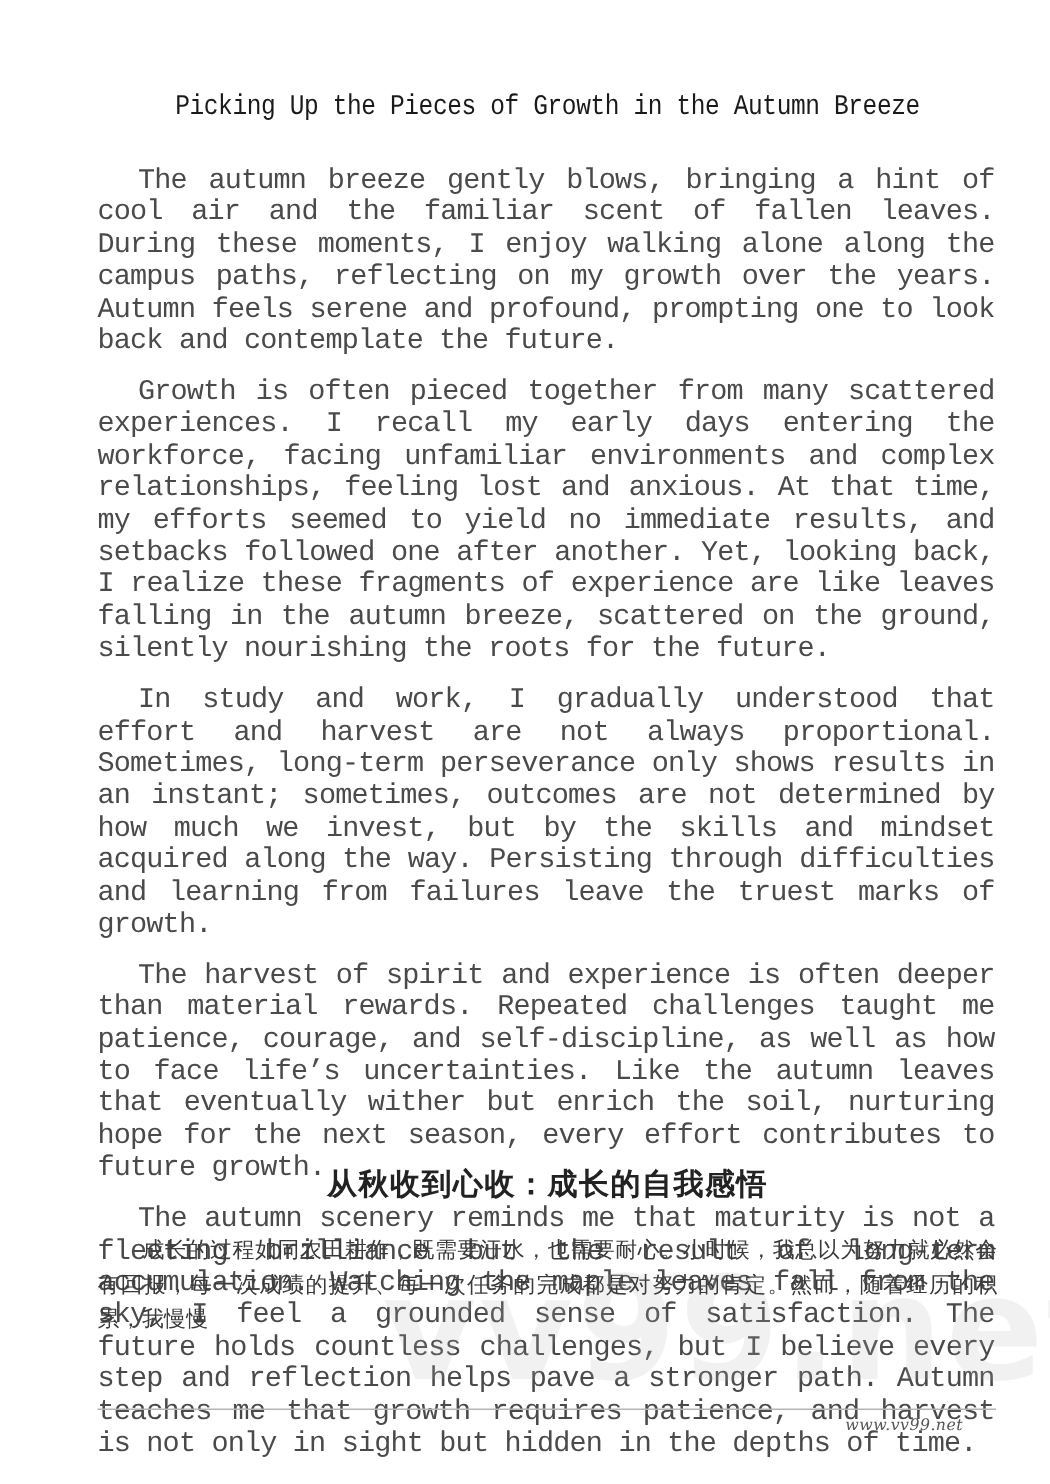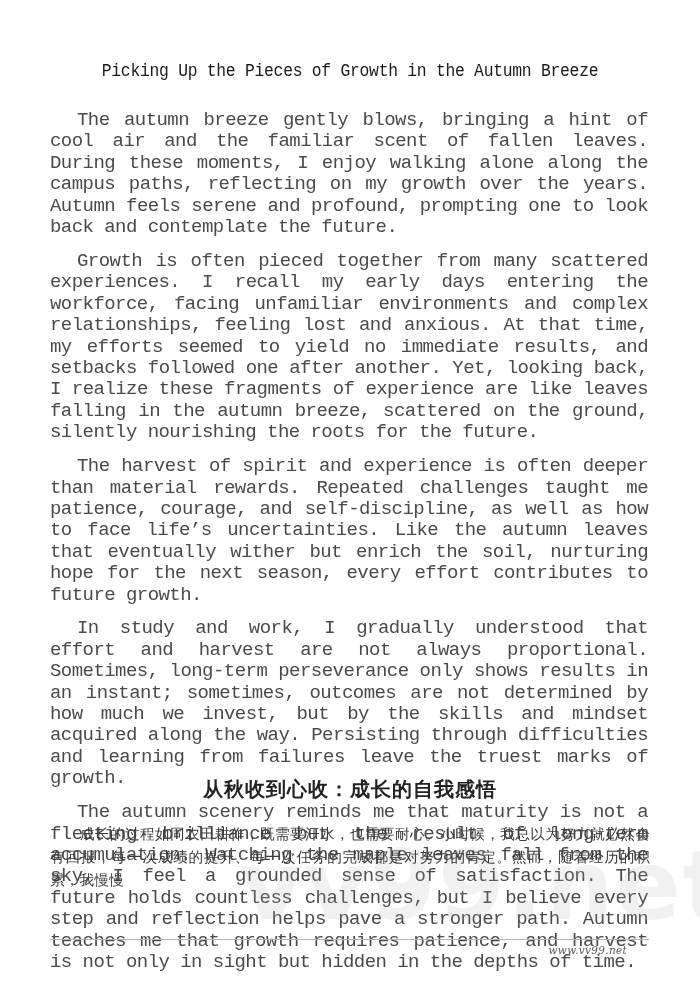--- a/index.html
+++ b/index.html
@@ -9,21 +9,21 @@
     }
     body {
       width: 700px;
       height: 989px;
       position: relative;
       overflow: hidden;
       color: #3a3a3a;
     }
     .page {
       position: absolute;
-      left: 0; top: 0;
+      left: 15px; top: 0;
       width: 679px;
       height: 989px;
     }
     .en-title {
       position: absolute;
       top: 60px;
       left: 0;
       width: 700px;
       text-align: center;
       font-family: "Liberation Mono", "DejaVu Sans Mono", monospace;
@@ -118,22 +118,22 @@
 </head>
 <body>
 
 <div class="page">
 
   <h1 class="en-title">Picking Up the Pieces of Growth in the Autumn Breeze</h1>
 
   <div class="en-body">
     <p class="en-para">The autumn breeze gently blows, bringing a hint of cool air and the familiar scent of fallen leaves. During these moments, I enjoy walking alone along the campus paths, reflecting on my growth over the years. Autumn feels serene and profound, prompting one to look back and contemplate the future.</p>
     <p class="en-para">Growth is often pieced together from many scattered experiences. I recall my early days entering the workforce, facing unfamiliar environments and complex relationships, feeling lost and anxious. At that time, my efforts seemed to yield no immediate results, and setbacks followed one after another. Yet, looking back, I realize these fragments of experience are like leaves falling in the autumn breeze, scattered on the ground, silently nourishing the roots for the future.</p>
+    <p class="en-para">In study and work, I gradually understood that effort and harvest are not always proportional. Sometimes, long-term perseverance only shows results in an instant; sometimes, outcomes are not determined by how much we invest, but by the skills and mindset acquired along the way. Persisting through difficulties and learning from failures leave the truest marks of growth.</p>
     <p class="en-para">The harvest of spirit and experience is often deeper than material rewards. Repeated challenges taught me patience, courage, and self-discipline, as well as how to face life’s uncertainties. Like the autumn leaves that eventually wither but enrich the soil, nurturing hope for the next season, every effort contributes to future growth.</p>
-    <p class="en-para">In study and work, I gradually understood that effort and harvest are not always proportional. Sometimes, long-term perseverance only shows results in an instant; sometimes, outcomes are not determined by how much we invest, but by the skills and mindset acquired along the way. Persisting through difficulties and learning from failures leave the truest marks of growth.</p>
     <p class="en-para">The autumn scenery reminds me that maturity is not a fleeting brilliance but the result of long-term accumulation. Watching the maple leaves fall from the sky, I feel a grounded sense of satisfaction. The future holds countless challenges, but I believe every step and reflection helps pave a stronger path. Autumn teaches me that growth requires patience, and harvest is not only in sight but hidden in the depths of time.</p>
   </div>
 
   <div class="watermark">vv99.net</div>
 
   <h2 class="zh-title">从秋收到心收：成长的自我感悟</h2>
 
   <div class="zh-body">
     <p class="zh-para">成长的过程如同农田耕作，既需要汗水，也需要耐心。小时候，我总以为努力就必然会有回报，每一次成绩的提升、每一次任务的完成都是对努力的肯定。然而，随着经历的积累，我慢慢</p>
   </div>

